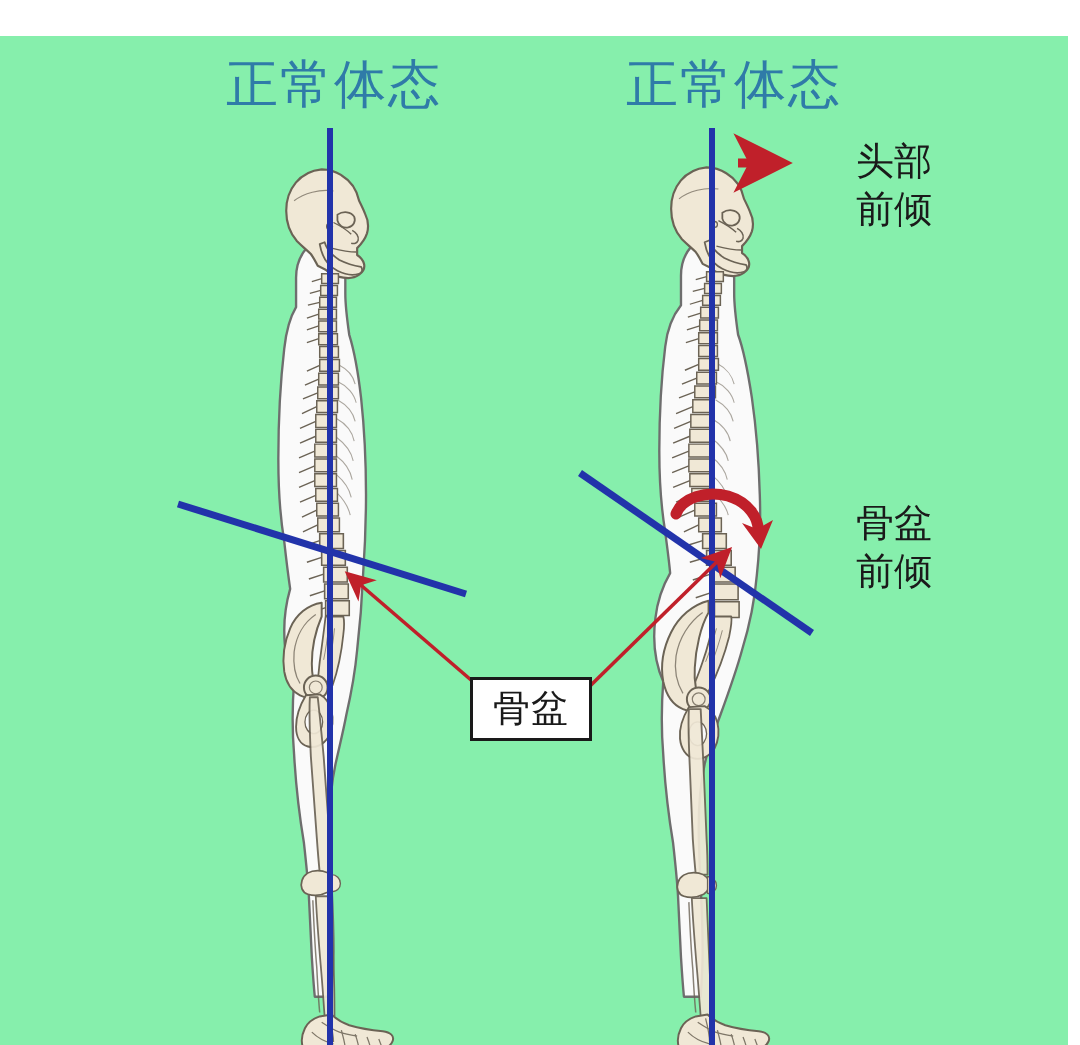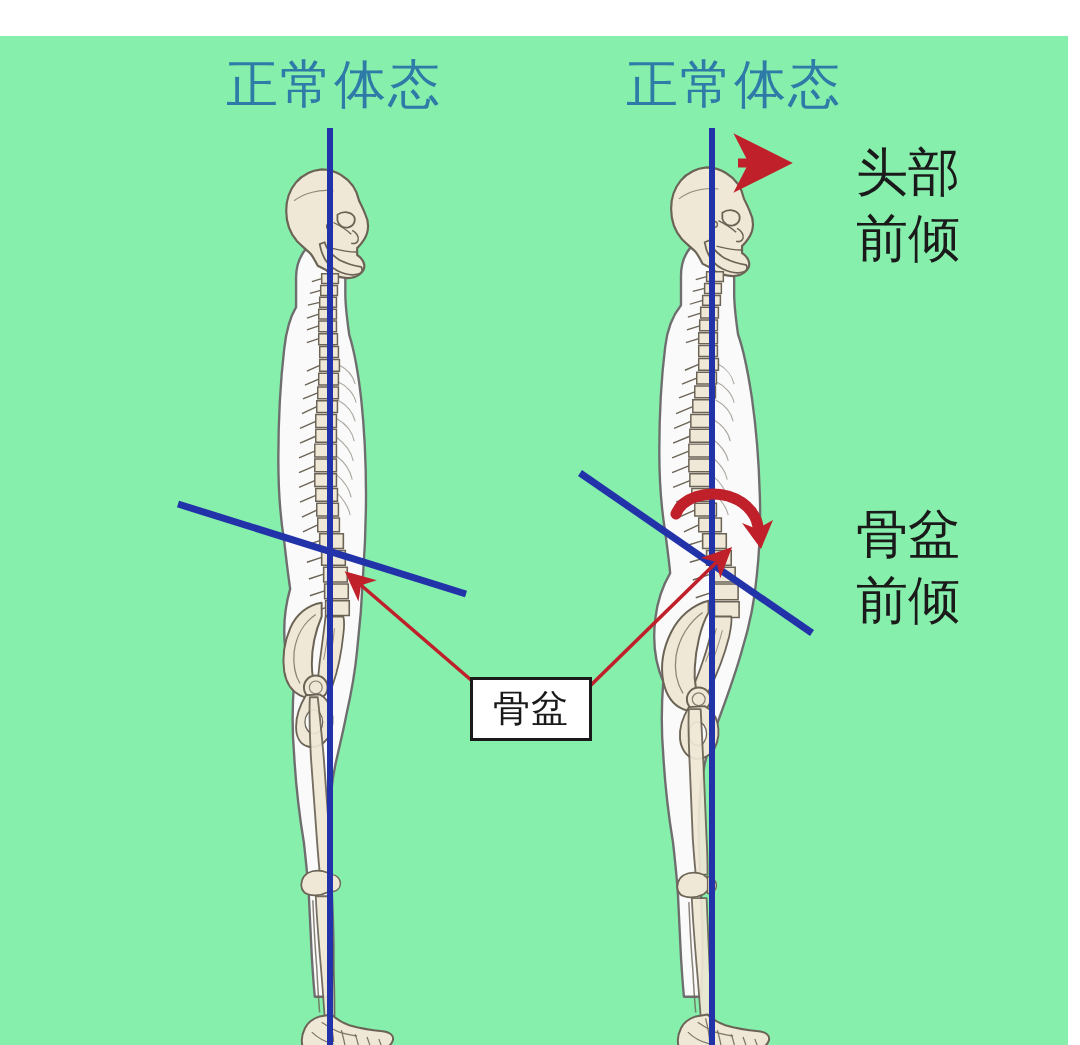--- a/index.html
+++ b/index.html
@@ -33,22 +33,22 @@
     font-weight: 500;
     letter-spacing: 2px;
     color: #2f7ba8;
     white-space: nowrap;
   }
   #title-normal { left: 226px; top: 14px; }
   #title-tilt   { left: 626px; top: 14px; }
 
   .side-label {
     position: absolute;
-    font-family: Liberation Sans, sans-serif;
-    font-size: 52px;
+    font-family: Liberation Mono, monospace;
+    font-size: 38px;
     font-weight: 400;
     line-height: 1.26;
     color: #1a1a1a;
     white-space: nowrap;
   }
   #label-head  { left: 856px; top: 104px; }
   #label-pelvis-tilt { left: 856px; top: 466px; }
 
   #pelvis-box {
     position: absolute;

